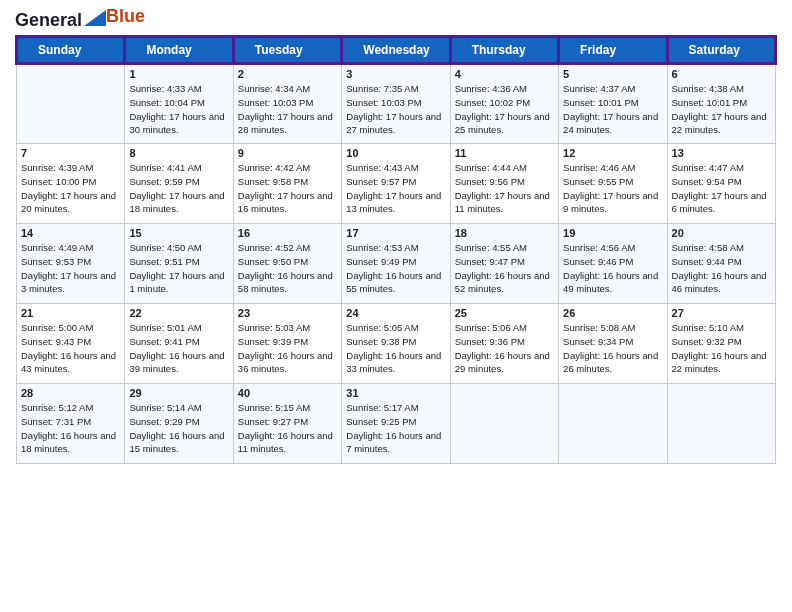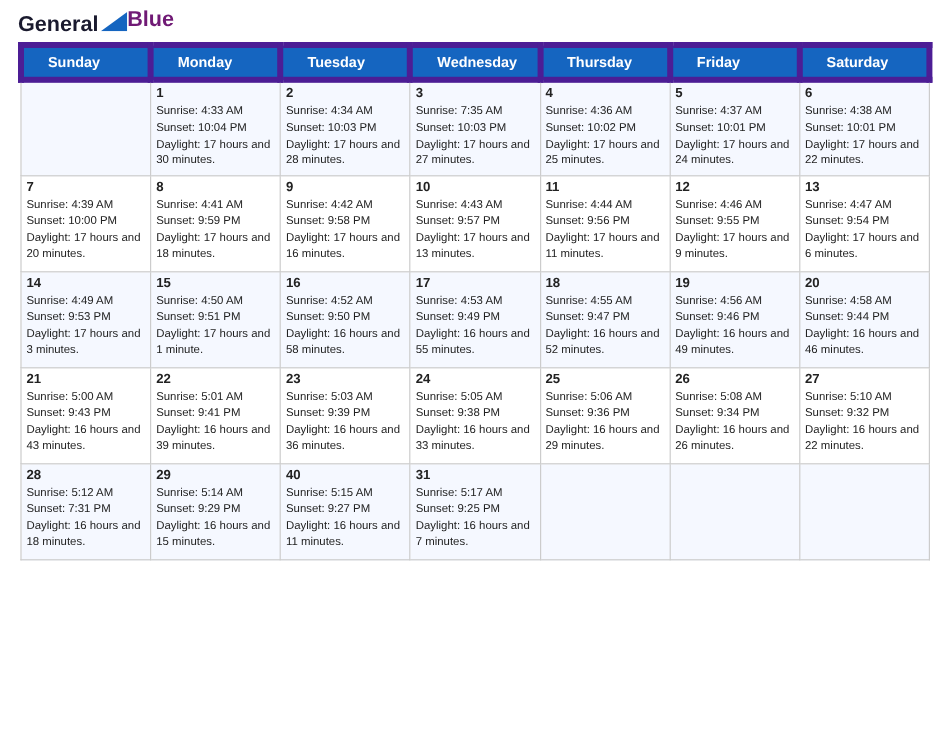--- a/index.html
+++ b/index.html
@@ -25,21 +25,21 @@
       align-items: flex-start;
     }
     .logo-general {
       font-size: 18px;
       font-weight: bold;
       color: #1a1a2e;
     }
     .logo-blue {
       font-size: 18px;
       font-weight: bold;
-      color: #701a75;
+      color: #c2410c;
     }
     .title-area {
       text-align: right;
     }
     .month-title {
       font-size: 32px;
       font-weight: bold;
       color: #1a1a2e;
       line-height: 1.1;
     }
@@ -52,21 +52,21 @@
       border-collapse: collapse;
       table-layout: fixed;
     }
     thead tr th {
       background-color: #1565c0;
       color: #fff;
       font-size: 12px;
       font-weight: bold;
       padding: 5px 20px;
       text-align: left;
-      border: 5px solid #4c1d95;
+      border: 3px solid #4c1d95;
     }
     tbody tr td {
       border: 1px solid #ccc;
       vertical-align: top;
       padding: 3px 4px;
       font-size: 9.5px;
       color: #222;
       height: 80px;
     }
     tbody tr:nth-child(odd) td {

